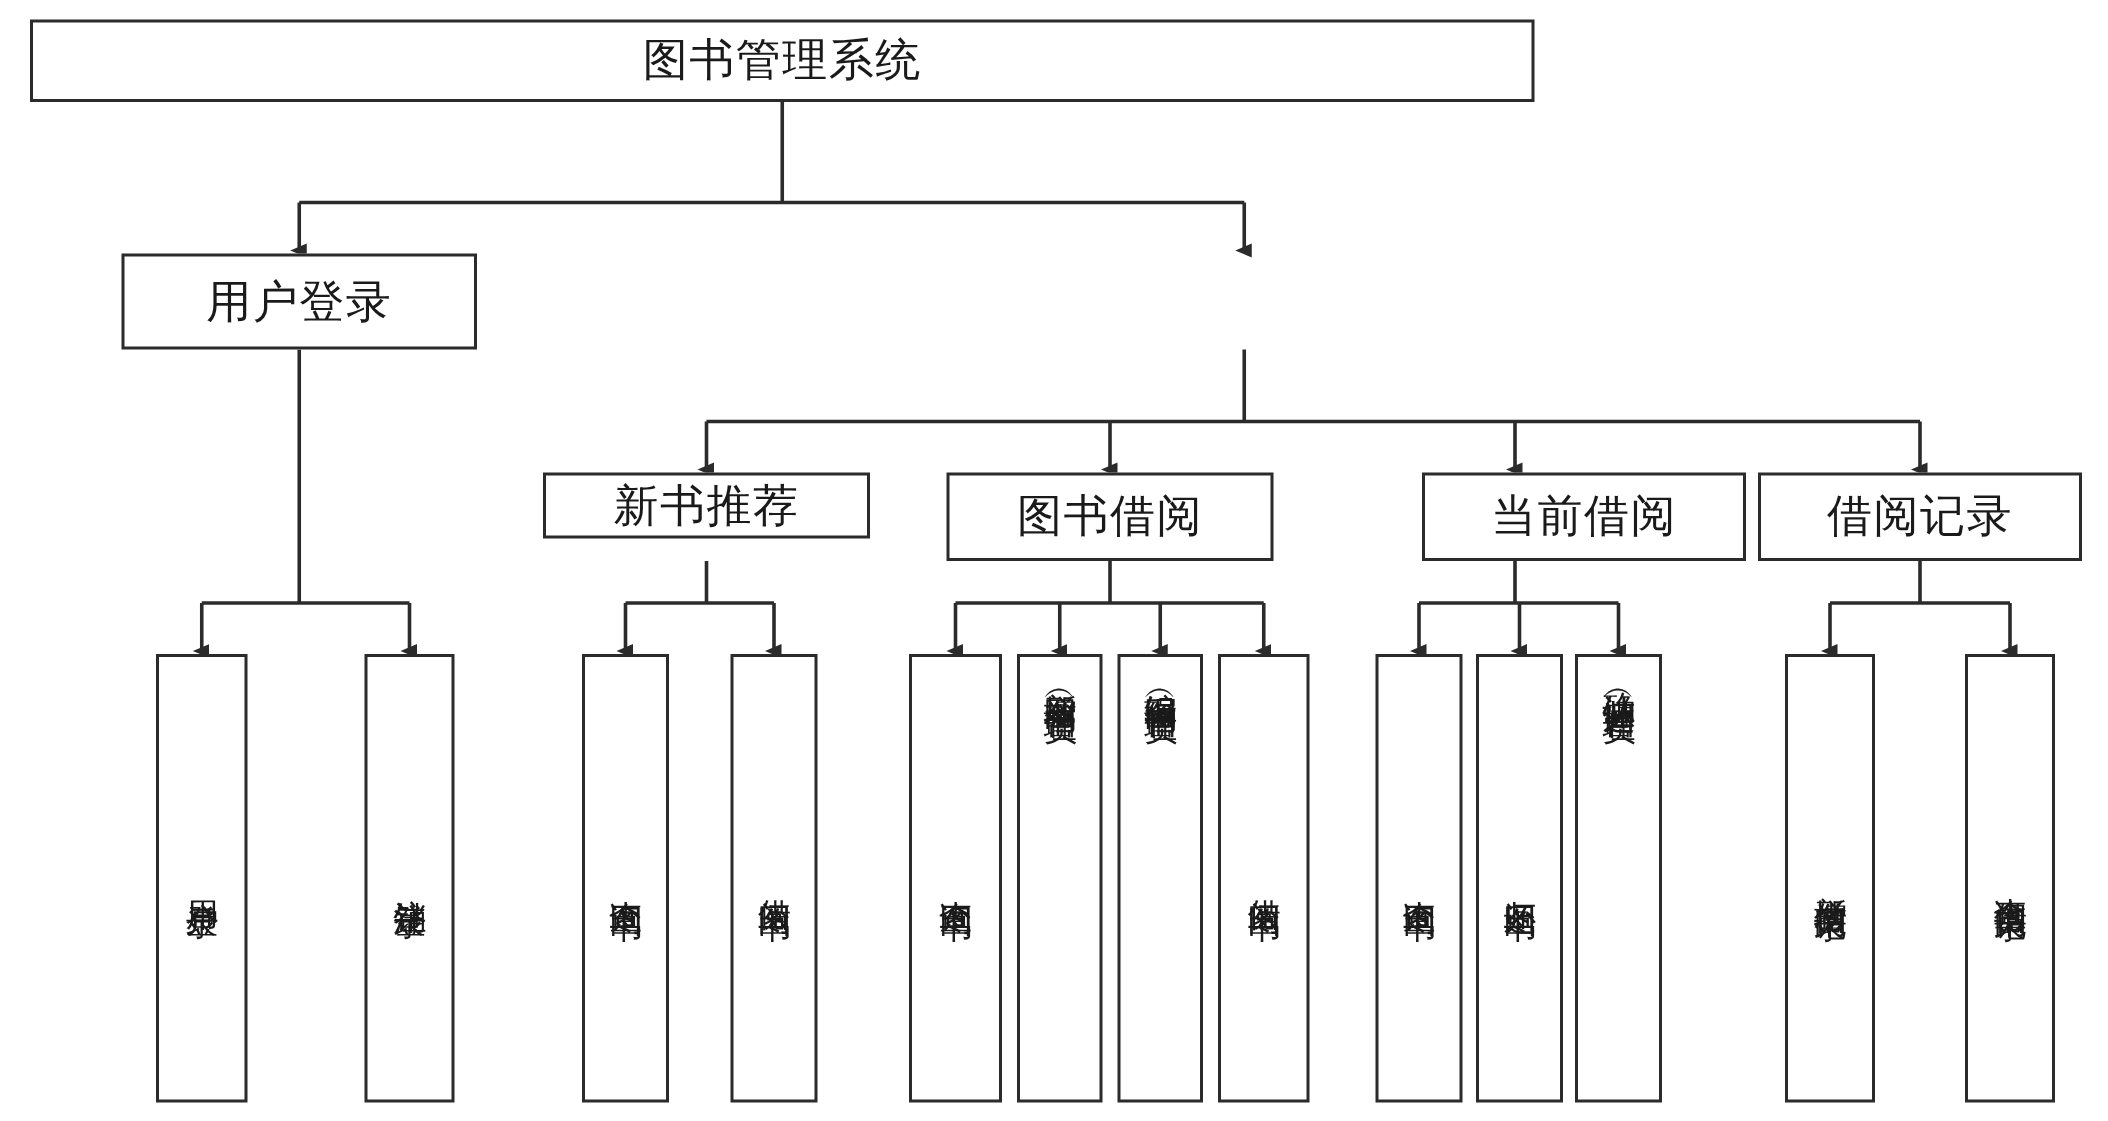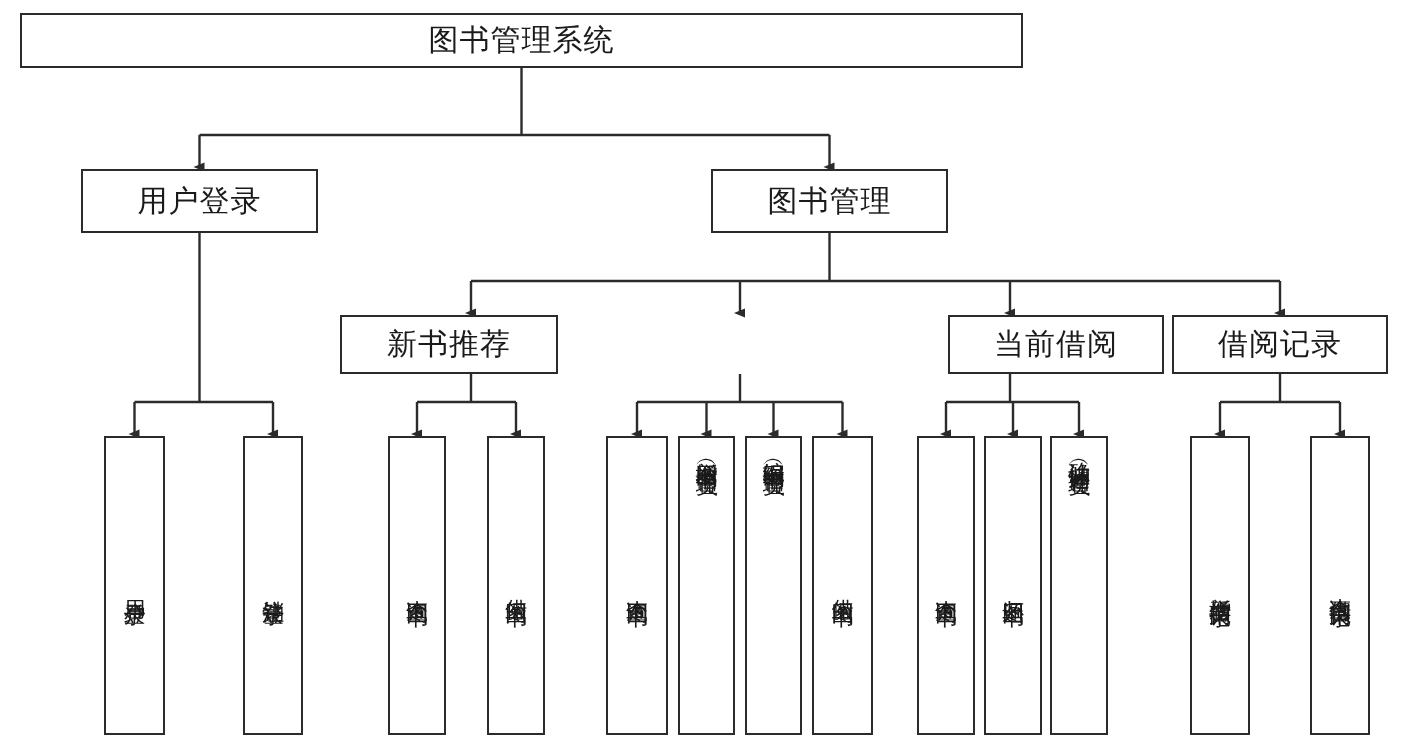--- a/index.html
+++ b/index.html
@@ -112,26 +112,26 @@
       </g>
   </svg>
 
   <div class="node horiz" style="left: 20px; top: 13px; width: 1003px; height: 55px;">
     <span class="node-label">图书管理系统</span>
   </div>
 
   <div class="node horiz" style="left: 81px; top: 169px; width: 237px; height: 64px;">
     <span class="node-label">用户登录</span>
   </div>
-  <div class="node horiz" style="left: 711px; top: 169px; width: 237px; height: 64px;">
-    <span class="node-label">图书管理</span>
+
+  <div class="node horiz" style="left: 362px; top: 315px; width: 218px; height: 44px;">
+    <span class="node-label">新书推荐</span>
   </div>
-
-  <div class="node horiz" style="left: 340px; top: 315px; width: 218px; height: 59px;">
-    <span class="node-label">新书推荐</span>
+  <div class="node horiz" style="left: 631px; top: 315px; width: 218px; height: 59px;">
+    <span class="node-label">图书借阅</span>
   </div>
   <div class="node horiz" style="left: 948px; top: 315px; width: 216px; height: 59px;">
     <span class="node-label">当前借阅</span>
   </div>
   <div class="node horiz" style="left: 1172px; top: 315px; width: 216px; height: 59px;">
     <span class="node-label">借阅记录</span>
   </div>
 
   <div class="node vert" style="left: 104px; top: 436px; width: 61px; height: 299px;">
     <span class="node-label">用户登录</span>

